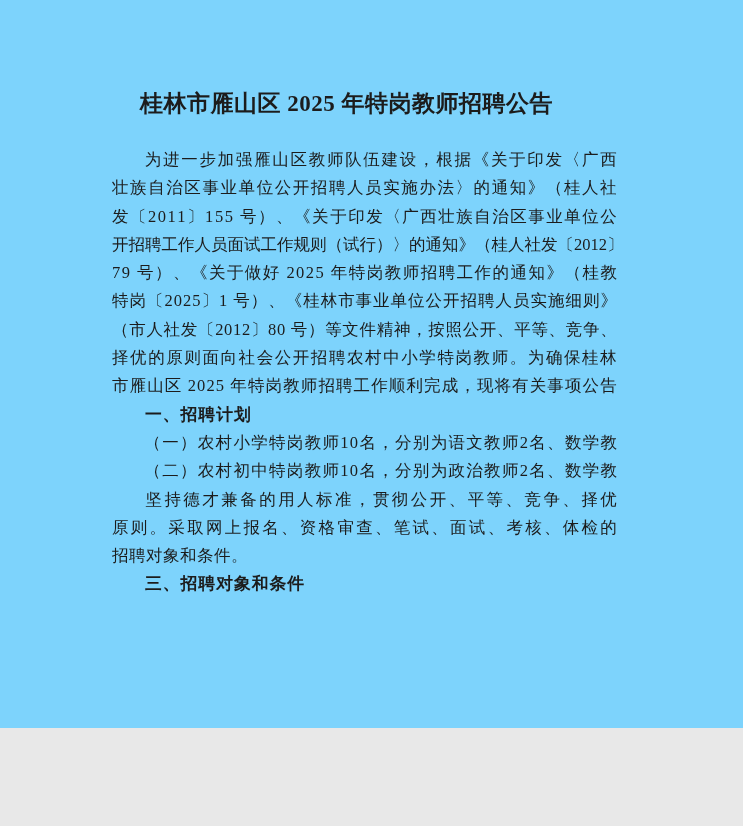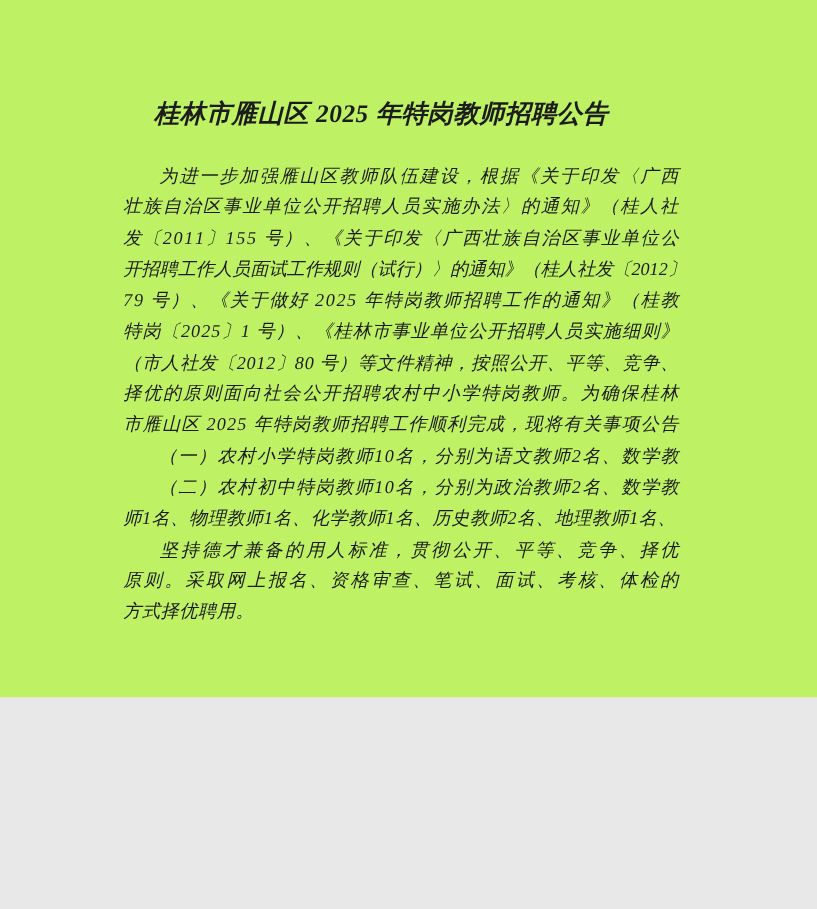--- a/index.html
+++ b/index.html
@@ -3,26 +3,25 @@
 <meta charset="utf-8">
 <style>
   html, body {
     margin: 0;
     padding: 0;
     background: #e8e8e8;
   }
   .page {
     position: relative;
     width: 743px;
-    height: 634px;
-    background: #bef264;
+    height: 728px;
+    background: #7dd3fc;
     overflow: hidden;
     font-family: "Liberation Serif", "DejaVu Serif", serif;
     color: #1c1c1c;
-    font-style: italic;
   }
   .doc-title {
     margin: 88px 0 0 112px;
     width: 505px;
     padding-right: 36px;
     box-sizing: border-box;
     text-align: center;
     font-size: 23px;
     line-height: 32px;
     font-weight: bold;
@@ -364,20 +363,21 @@
         <span>，</span>
         <span>现</span>
         <span>将</span>
         <span>有</span>
         <span>关</span>
         <span>事</span>
         <span>项</span>
         <span>公</span>
         <span>告</span>
       </div>
+    <div class="line heading">一、招聘计划</div>
     <div class="line jline ind">
         <span class="ind-spacer"></span>
         <span>（</span>
         <span>一</span>
         <span>）</span>
         <span>农</span>
         <span>村</span>
         <span>小</span>
         <span>学</span>
         <span>特</span>
@@ -426,21 +426,20 @@
         <span>治</span>
         <span>教</span>
         <span>师</span>
         <span>2</span>
         <span>名</span>
         <span>、</span>
         <span>数</span>
         <span>学</span>
         <span>教</span>
       </div>
-    <div class="line">师1名、物理教师1名、化学教师1名、历史教师2名、地理教师1名、</div>
     <div class="line jline ind">
         <span class="ind-spacer"></span>
         <span>坚</span>
         <span>持</span>
         <span>德</span>
         <span>才</span>
         <span>兼</span>
         <span>备</span>
         <span>的</span>
         <span>用</span>
@@ -484,18 +483,19 @@
         <span>面</span>
         <span>试</span>
         <span>、</span>
         <span>考</span>
         <span>核</span>
         <span>、</span>
         <span>体</span>
         <span>检</span>
         <span>的</span>
       </div>
-    <div class="line">方式择优聘用。</div>
+    <div class="line">招聘对象和条件。</div>
+    <div class="line heading">三、招聘对象和条件</div>
   </div>
 
   <div class="page-number">— 1 —</div>
 
 </div>
 
 </body></html>

